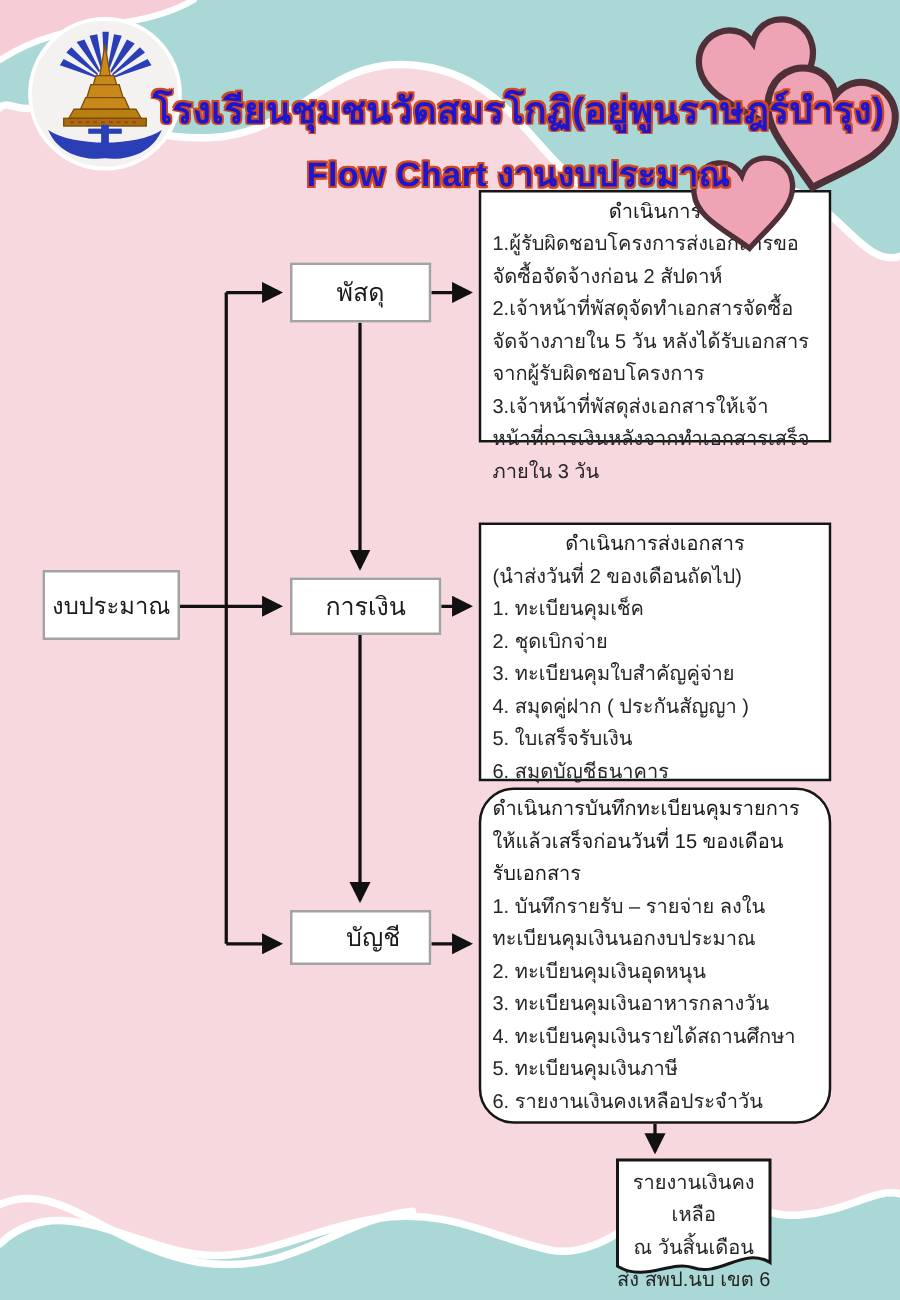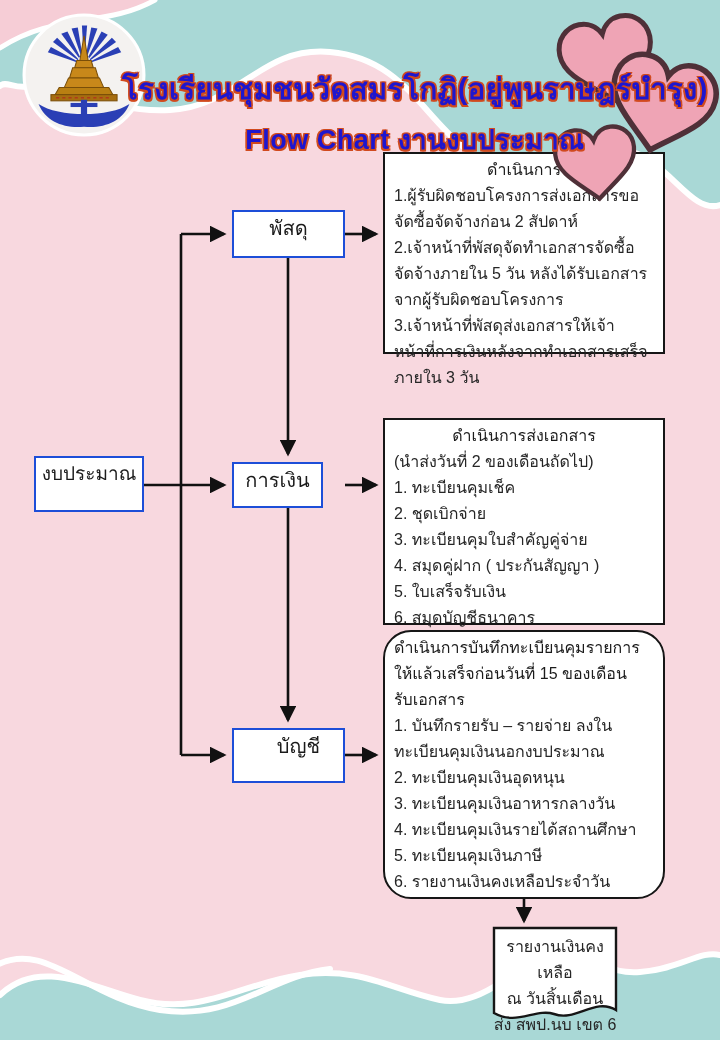--- a/index.html
+++ b/index.html
@@ -16,28 +16,28 @@
     position:absolute;left:110px;top:34px;width:610px;text-align:center;z-index:6;
   }
   .title-line{
     font-weight:bold;color:#1e16cf;letter-spacing:.5px;
     text-shadow:-1.5px -1.5px 0 #d14a1e,1.5px -1.5px 0 #d14a1e,-1.5px 1.5px 0 #d14a1e,1.5px 1.5px 0 #d14a1e,0 1.5px 0 #d14a1e,0 -1.5px 0 #d14a1e;
   }
   #title-1{font-size:29px;line-height:46px;margin-top:32px;}
   #title-2{font-size:27px;line-height:40px;margin-top:8px;}
   
   .flow-box{
-    position:absolute;background:#ffffff;border:2px solid #1d4ed8;
-    display:flex;align-items:flex-start;justify-content:center;
+    position:absolute;background:#ffffff;border:2px solid #a3a3a3;
+    display:flex;align-items:center;justify-content:center;
     font-size:20px;color:#1b1b1b;z-index:4;box-sizing:border-box;
   }
   #box-start{left:34px;top:456px;width:110px;height:56px;font-size:19px;}
   #box-passadu{left:232px;top:210px;width:113px;height:48px;}
-  #box-karngern{left:232px;top:462px;width:91px;height:46px;}
-  #box-banchee{left:232px;top:728px;width:113px;height:55px;padding-left:20px;}
+  #box-karngern{left:232px;top:462px;width:121px;height:46px;}
+  #box-banchee{left:232px;top:728px;width:113px;height:44px;padding-left:20px;}
   
   .detail-box{
     position:absolute;left:383px;width:282px;background:#ffffff;
     border:2px solid #161616;box-sizing:border-box;z-index:4;
     padding:3px 9px 0 9px;color:#262626;font-size:16px;line-height:26px;
   }
   #detail-1{top:152px;height:202px;}
   #detail-2{top:385px;height:207px;margin-top:33px;}
   #detail-3{top:630px;height:269px;border-radius:28px;}
   .detail-header{font-weight:normal;text-align:center;color:#1b1b1b;}

